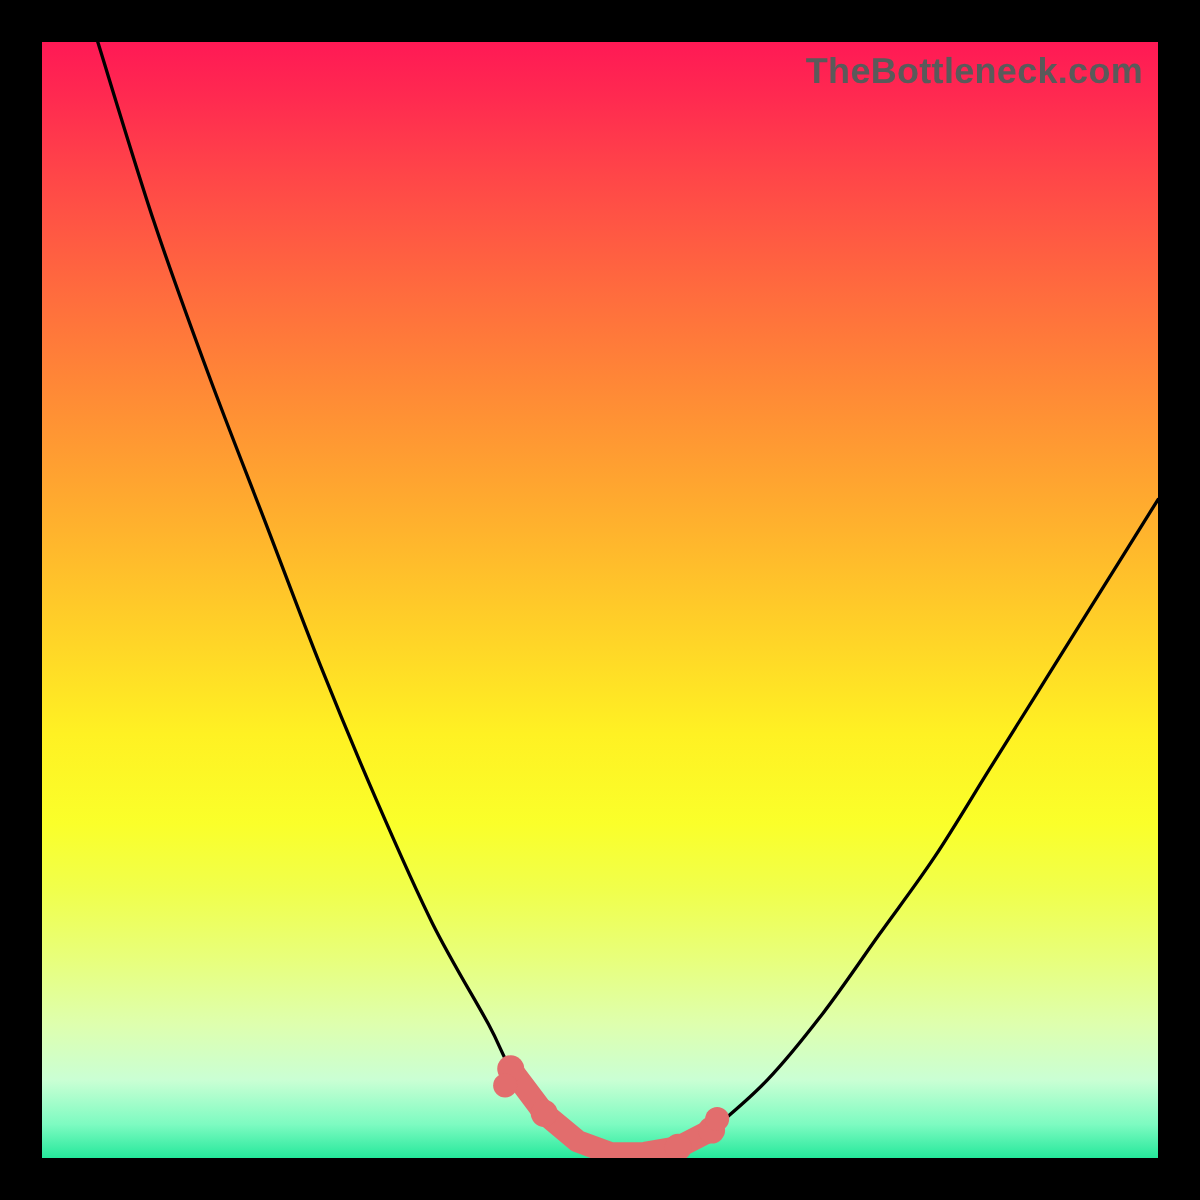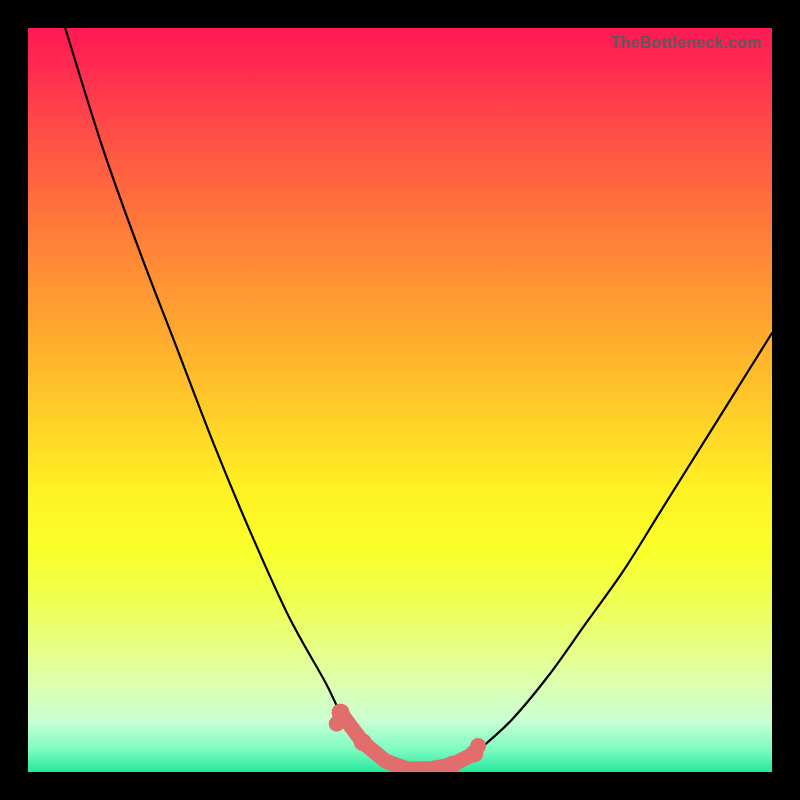--- a/index.html
+++ b/index.html
@@ -31,21 +31,21 @@
       #deffae 88%,
       #caffd4 93%,
       #7dfbc1 97%,
       #25e89b 100%);
   }
   .watermark {
     position: absolute;
     top: 6px;
     right: 10px;
     font-family: Arial, Helvetica, sans-serif;
-    font-size: 16px;
+    font-size: 24px;
     font-weight: 600;
     color: #5a5a5a;
     letter-spacing: 0.2px;
     user-select: none;
   }
   svg.curve {
     position: absolute;
     left: 0; top: 0;
     width: 100%; height: 100%;
   }

